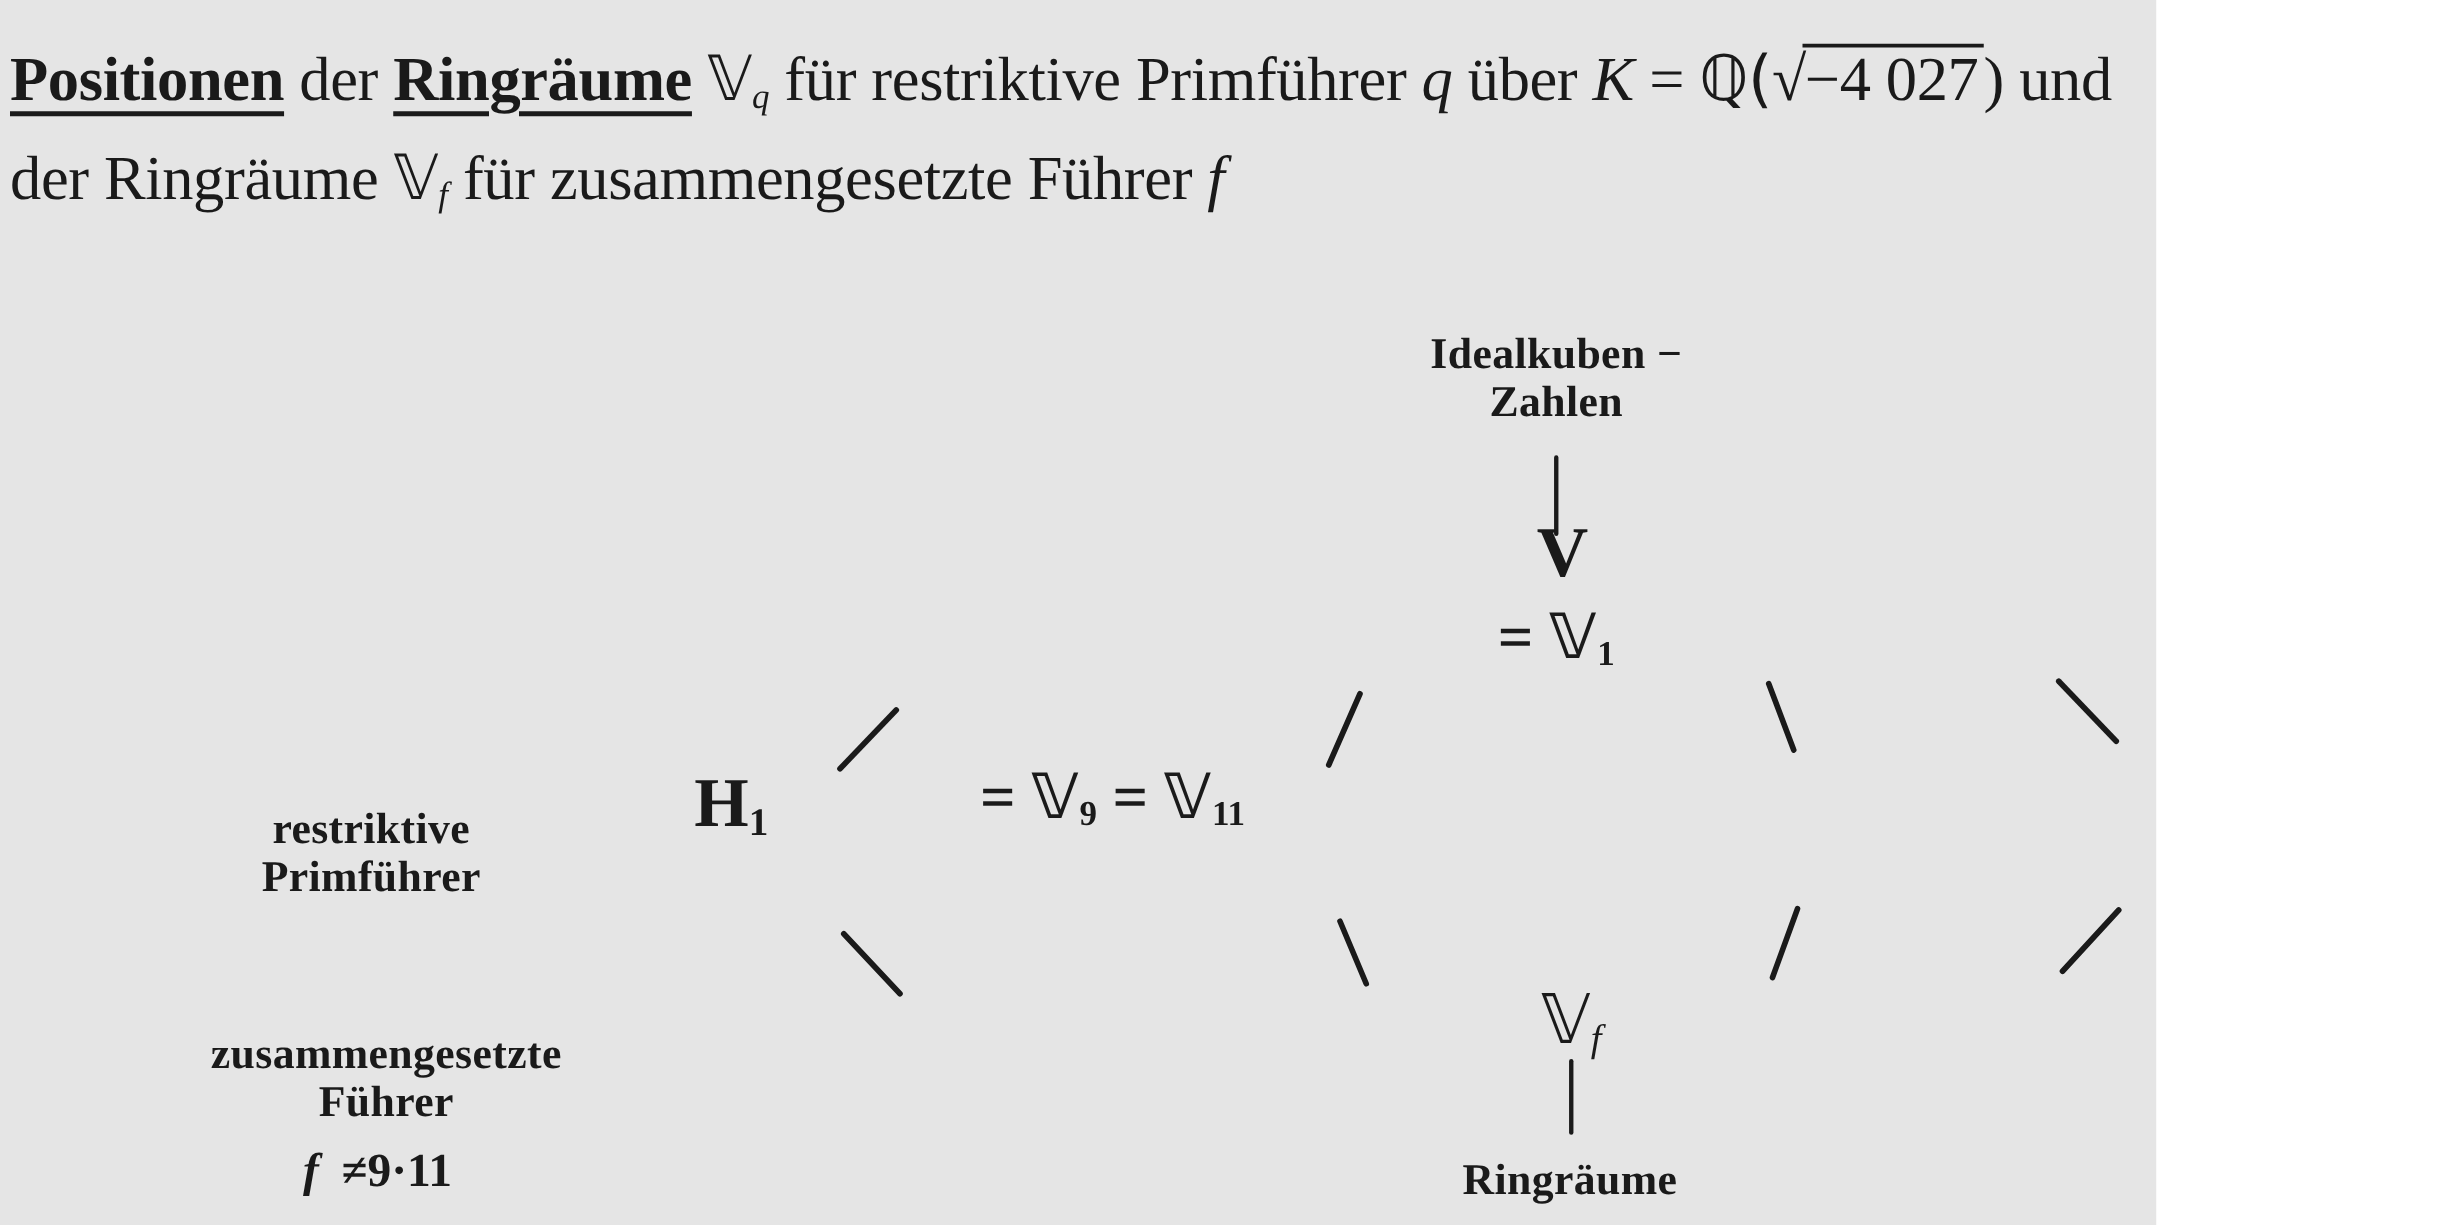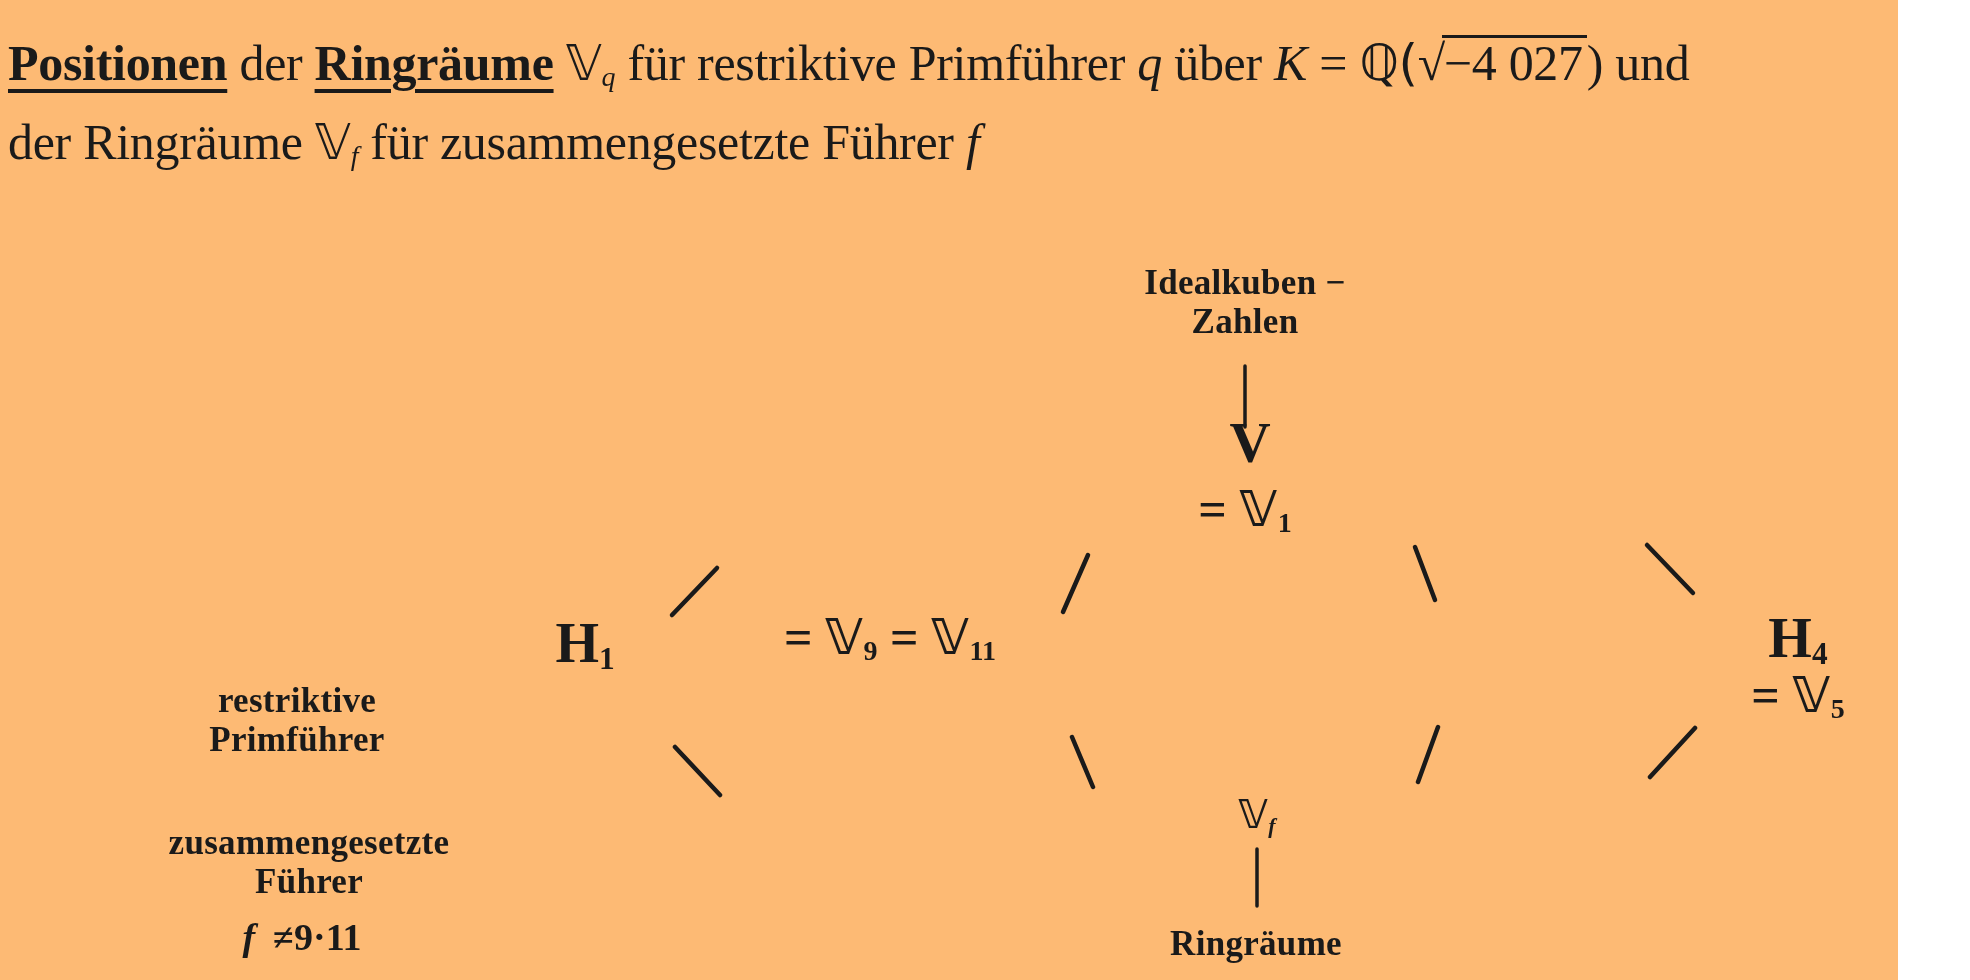--- a/index.html
+++ b/index.html
@@ -2,23 +2,23 @@
 <html><head>
 <meta charset="utf-8">
 <style>
   html, body {
     margin: 0;
     padding: 0;
     background: #ffffff;
   }
   .page {
     position: relative;
-    width: 1898px;
+    width: 1725px;
     height: 980px;
-    background: #fdba74;
+    background: #e5e5e5;
     color: #1a1a1a;
     font-family: "Liberation Serif", serif;
     overflow: hidden;
   }
   .edges {
     position: absolute;
     left: 0; top: 0;
     width: 1970px; height: 980px;
   }
   
@@ -75,22 +75,22 @@
     font-weight: 700;
     font-size: 50px;
     line-height: 54px;
   }
   .v-main {
     font-weight: 700;
     font-size: 57px;
     line-height: 60px;
   }
   .vf-line {
-    font-weight: 700;
-    font-size: 39px;
+    font-weight: 400;
+    font-size: 55px;
     line-height: 58px;
   }
   .cond {
     font-weight: 700;
     font-size: 38px;
     line-height: 42px;
   }
   .cond .neq { margin-left: 18px; }
 </style>
 </head>
@@ -133,21 +133,21 @@
 
   <div class="node" style="left:1798px; top:608px;">
     <div class="h-line"><span>H</span><sub class="sb">4</sub></div>
     <div class="eq-line"><span>= </span><span class="bb">𝕍</span><sub class="sb">5</sub></div>
   </div>
 
   <div class="node vf-line" style="left:1257px; top:786px;"><span class="bb">𝕍</span><sub class="sb it">f</sub></div>
 
   <div class="node lbl" style="left:1256px; top:924px;">Ringräume</div>
 
-  <div class="node lbl" style="left:297px; top:681px;font-family:Liberation Serif, serif;">
+  <div class="node lbl" style="left:297px; top:643px;font-family:Liberation Serif, serif;">
     <div>restriktive</div>
     <div>Primführer</div>
   </div>
   <div class="node lbl" style="left:309px; top:823px;">
     <div>zusammengesetzte</div>
     <div>Führer</div>
   </div>
   <div class="node cond" style="left:302px; top:916px;"><span class="it">f</span><span class="neq">≠9·11</span></div>
 
 </div>

